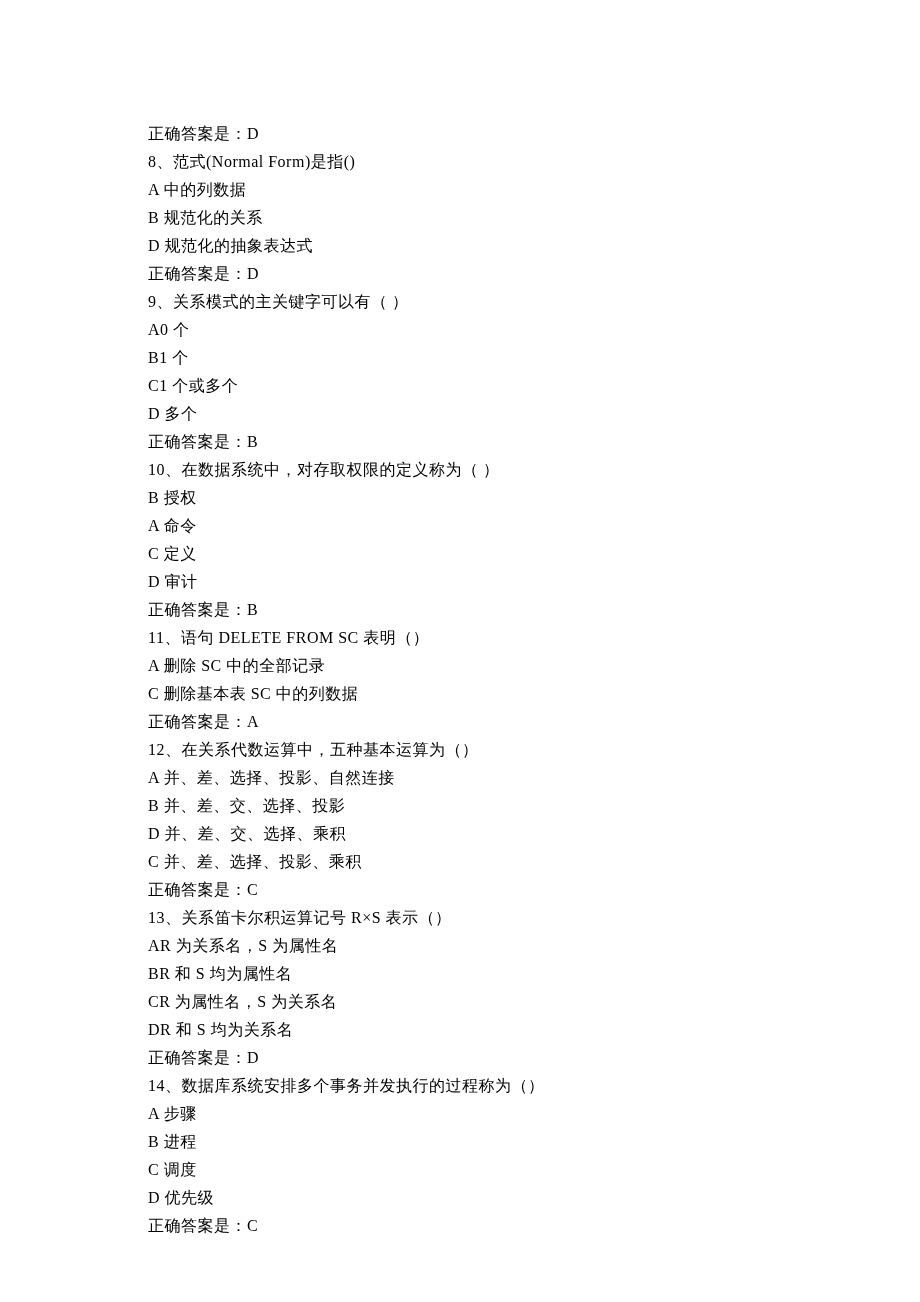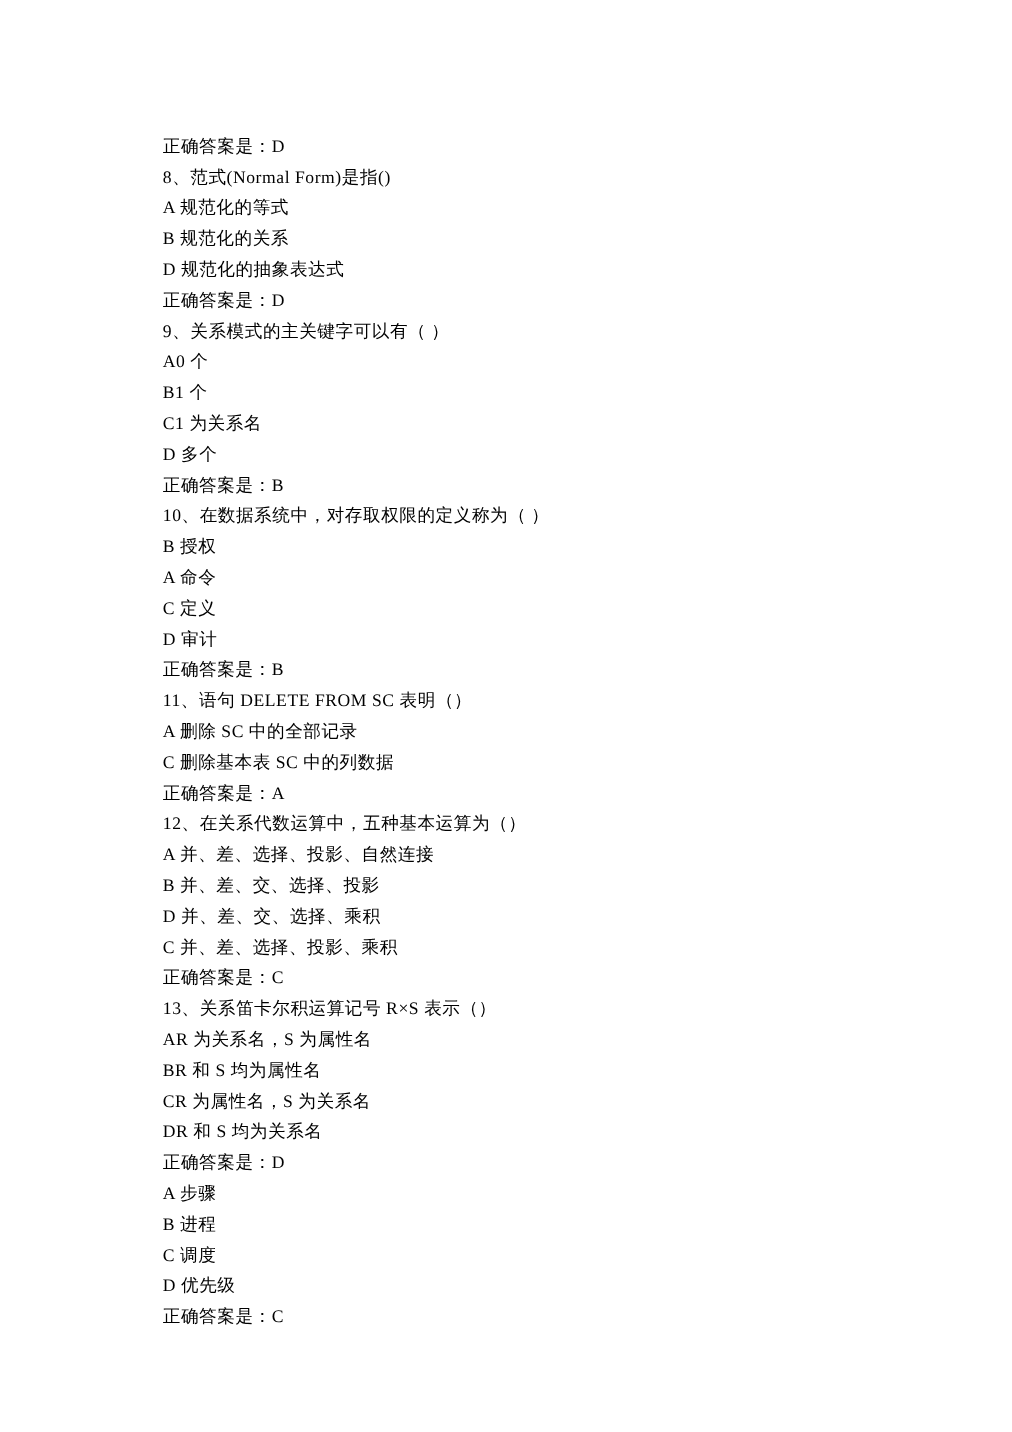--- a/index.html
+++ b/index.html
@@ -16,28 +16,28 @@
       white-space: pre-wrap;
       letter-spacing: 0.5px;
     }
   </style>
 </head>
 <body>
 
 <div id="content">
     <div class="line">正确答案是：D</div>
     <div class="line">8、范式(Normal Form)是指()</div>
-    <div class="line">A 规范化的等式</div>
+    <div class="line">A 中的列数据</div>
     <div class="line">B 规范化的关系</div>
     <div class="line">D 规范化的抽象表达式</div>
     <div class="line">正确答案是：D</div>
     <div class="line">9、关系模式的主关键字可以有（ ）</div>
     <div class="line">A0 个</div>
     <div class="line">B1 个</div>
-    <div class="line">C1 为关系名</div>
+    <div class="line">C1 个或多个</div>
     <div class="line">D 多个</div>
     <div class="line">正确答案是：B</div>
     <div class="line">10、在数据系统中，对存取权限的定义称为（ ）</div>
     <div class="line">B 授权</div>
     <div class="line">A 命令</div>
     <div class="line">C 定义</div>
     <div class="line">D 审计</div>
     <div class="line">正确答案是：B</div>
     <div class="line">11、语句 DELETE FROM SC 表明（）</div>
     <div class="line">A 删除 SC 中的全部记录</div>
@@ -48,18 +48,19 @@
     <div class="line">B 并、差、交、选择、投影</div>
     <div class="line">D 并、差、交、选择、乘积</div>
     <div class="line">C 并、差、选择、投影、乘积</div>
     <div class="line">正确答案是：C</div>
     <div class="line">13、关系笛卡尔积运算记号 R×S 表示（）</div>
     <div class="line">AR 为关系名，S 为属性名</div>
     <div class="line">BR 和 S 均为属性名</div>
     <div class="line">CR 为属性名，S 为关系名</div>
     <div class="line">DR 和 S 均为关系名</div>
     <div class="line">正确答案是：D</div>
+    <div class="line">14、数据库系统安排多个事务并发执行的过程称为（）</div>
     <div class="line">A 步骤</div>
     <div class="line">B 进程</div>
     <div class="line">C 调度</div>
     <div class="line">D 优先级</div>
     <div class="line">正确答案是：C</div>
   </div>
 
 </body></html>

